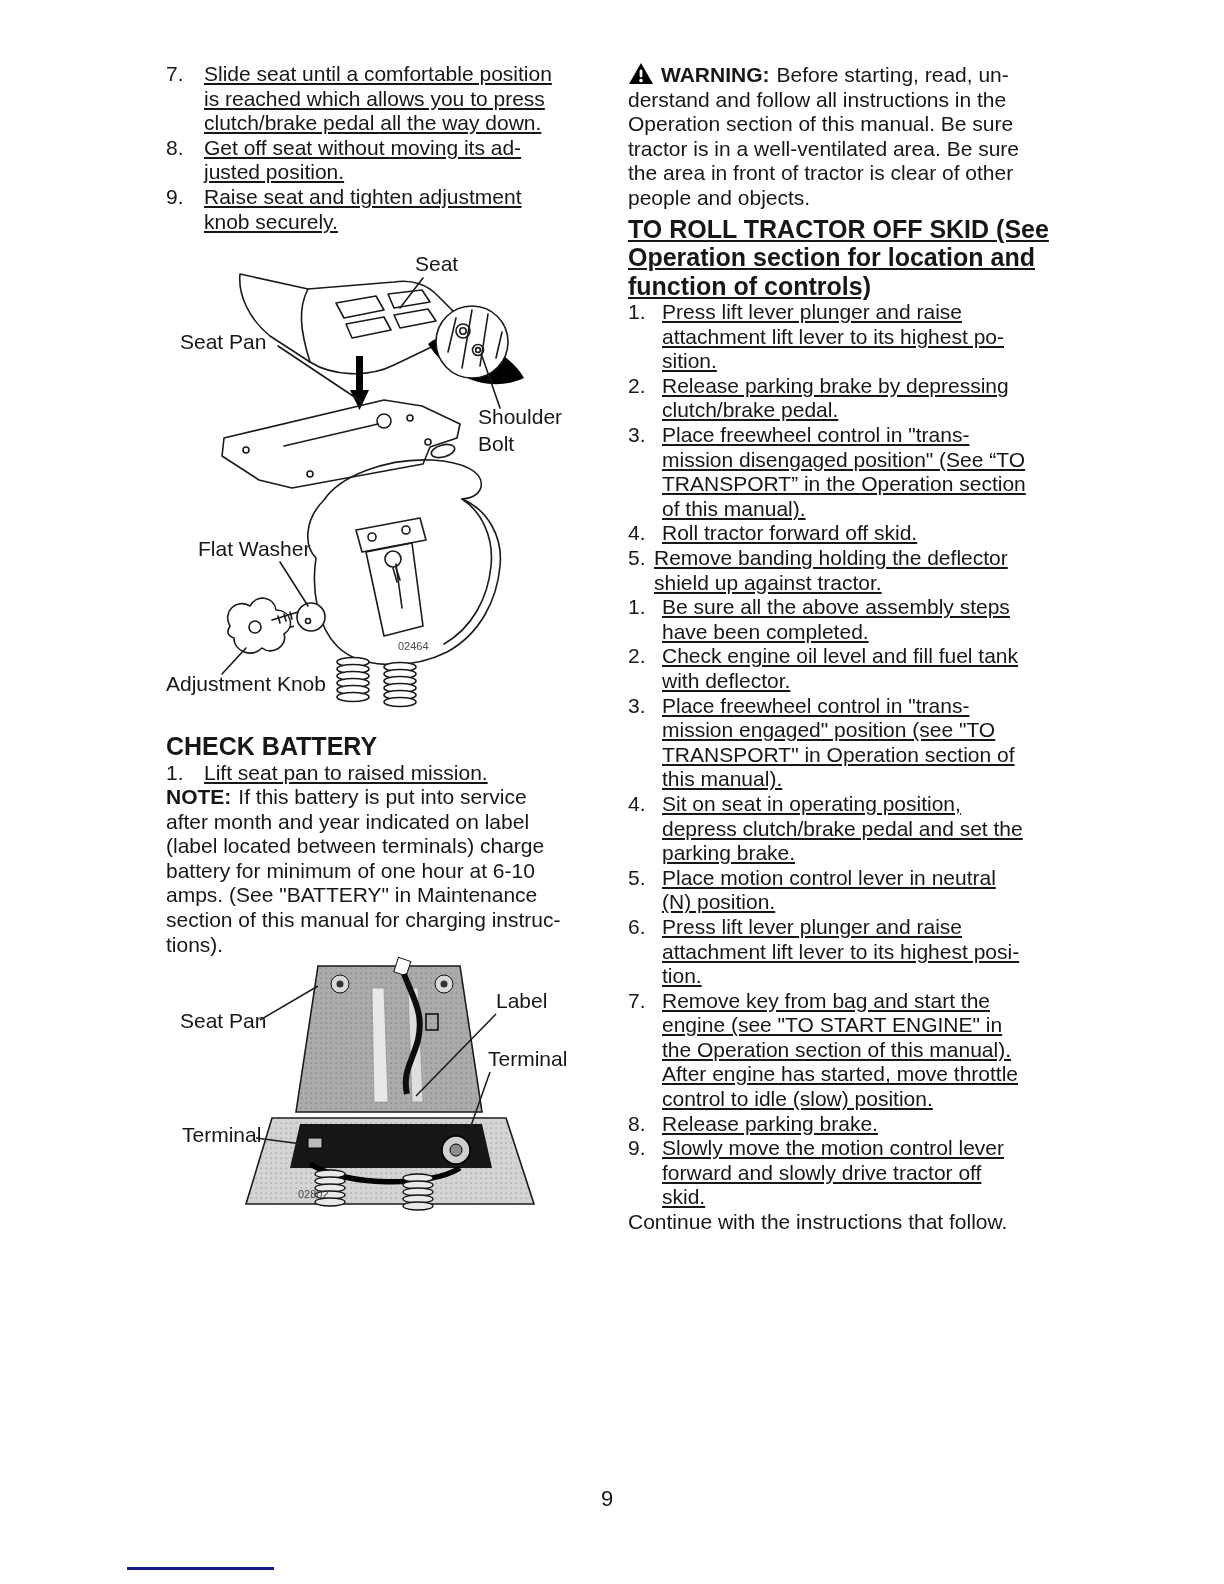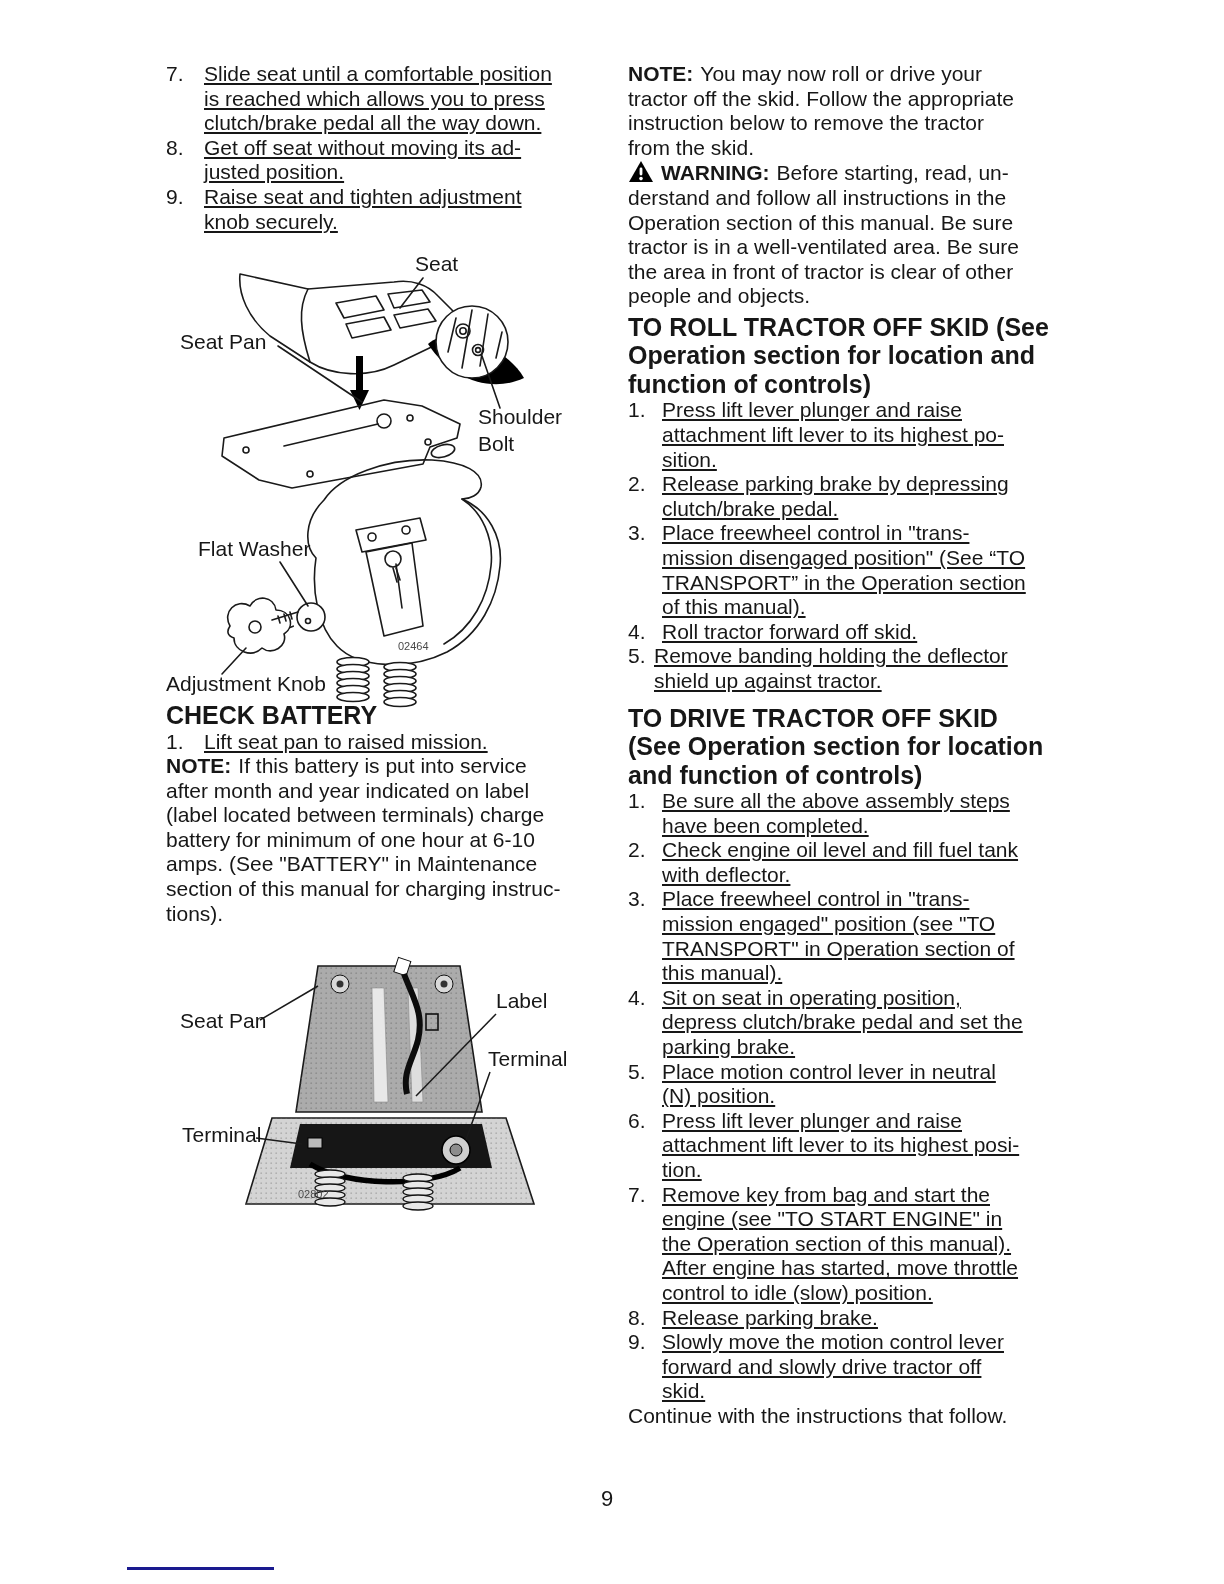--- a/index.html
+++ b/index.html
@@ -10,21 +10,21 @@
     color:#171717; overflow:hidden;
   }
   .abs { position:absolute; }
   .prelines { white-space:pre-line; }
   .li { display:flex; align-items:flex-start; }
   .li .num { flex:0 0 38px; }
   .right-col .li .num { flex:0 0 34px; }
   .li .txt { flex:1 1 auto;text-decoration:underline; }
   .lead { font-weight:bold; padding-right:7px; }
   .h-big { font-weight:bold; font-size:25px; line-height:28.5px; }
-  .sec-gap-sm { margin-top:4px; }
+  .sec-gap-sm { margin-top:4px;text-decoration:underline; }
   .sec-gap-md { margin-top:10px; }
   .warn-icon { display:inline-block; vertical-align:-3px; margin-right:7px; }
   .page-num { font-size:22px; }
   .footer-rule { background:#1a1a8f; }
   svg text { font-family:"Liberation Sans", sans-serif; font-size:21px; fill:#171717; }
   svg text.tiny { font-size:11px; fill:#4a4a4a; }
 </style>
 </head>
 <body>
 
@@ -138,21 +138,21 @@
     </g>
     <text x="255" y="25">Seat</text>
     <text x="20" y="103">Seat Pan</text>
     <text x="318" y="178">Shoulder</text>
     <text x="318" y="205">Bolt</text>
     <text x="38" y="310">Flat Washer</text>
     <text x="6" y="445">Adjustment Knob</text>
     <text class="tiny" x="238" y="404">02464</text>
   </svg>
 
-  <div class="abs" style="left:166px; top:701px; width:462px;">
+  <div class="abs" style="left:166px; top:732px; width:462px;">
     <div class="h-big">CHECK BATTERY</div>
     <div class="li">
       <span class="num">1.</span>
       <span class="txt prelines">Lift seat pan to raised mission.</span>
     </div>
     <div>
       <span class="lead">NOTE:</span><span class="prelines">If this battery is put into service
 after month and year indicated on label
 (label located between terminals) charge
 battery for minimum of one hour at 6-10
@@ -214,26 +214,20 @@
     </g>
     <text x="20" y="76">Seat Pan</text>
     <text x="336" y="56">Label</text>
     <text x="328" y="114">Terminal</text>
     <text x="22" y="190">Terminal</text>
     <text class="tiny" x="138" y="246">02802</text>
   </svg>
 
   <div class="abs right-col" style="left:628px; top:62px; width:470px;">
 
-    <div>
-      <span class="lead">NOTE:</span><span class="prelines">You may now roll or drive your
-tractor off the skid. Follow the appropriate
-instruction below to remove the tractor
-from the skid.</span>
-    </div>
 
     <div>
       <svg class="warn-icon" width="26" height="23" viewBox="0 0 26 23">
         <polygon points="13,1 25,22 1,22" fill="#000"></polygon>
         <rect x="11.6" y="7.5" width="2.8" height="8" rx="1.4" fill="#fff"></rect>
         <circle cx="13" cy="18.6" r="1.8" fill="#fff"></circle>
       </svg><span class="lead">WARNING:</span><span class="prelines">Before starting, read, un-
 derstand and follow all instructions in the
 Operation section of this manual. Be sure
 tractor is in a well-ventilated area. Be sure
@@ -268,23 +262,20 @@
         <span class="num">4.</span>
         <span class="txt prelines">Roll tractor forward off skid.</span>
       </div>
       <div class="li">
         <span class="num" style="flex-basis:26px">5.</span>
         <span class="txt prelines">Remove banding holding the deflector
 shield up against tractor.</span>
       </div>
     </div>
 
-    <div class="h-big prelines sec-gap-md">TO DRIVE TRACTOR OFF SKID
-(See Operation section for location
-and function of controls)</div>
 
     <div>
       <div class="li">
         <span class="num">1.</span>
         <span class="txt prelines">Be sure all the above assembly steps
 have been completed.</span>
       </div>
       <div class="li">
         <span class="num">2.</span>
         <span class="txt prelines">Check engine oil level and fill fuel tank

